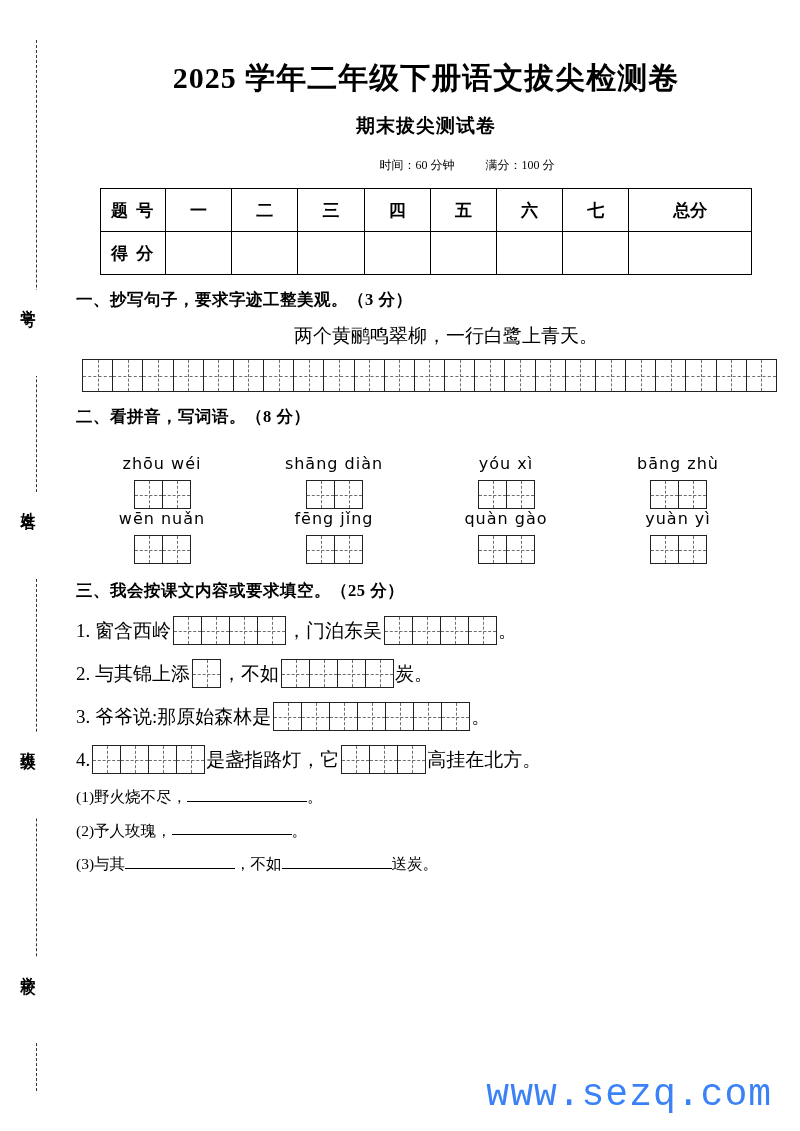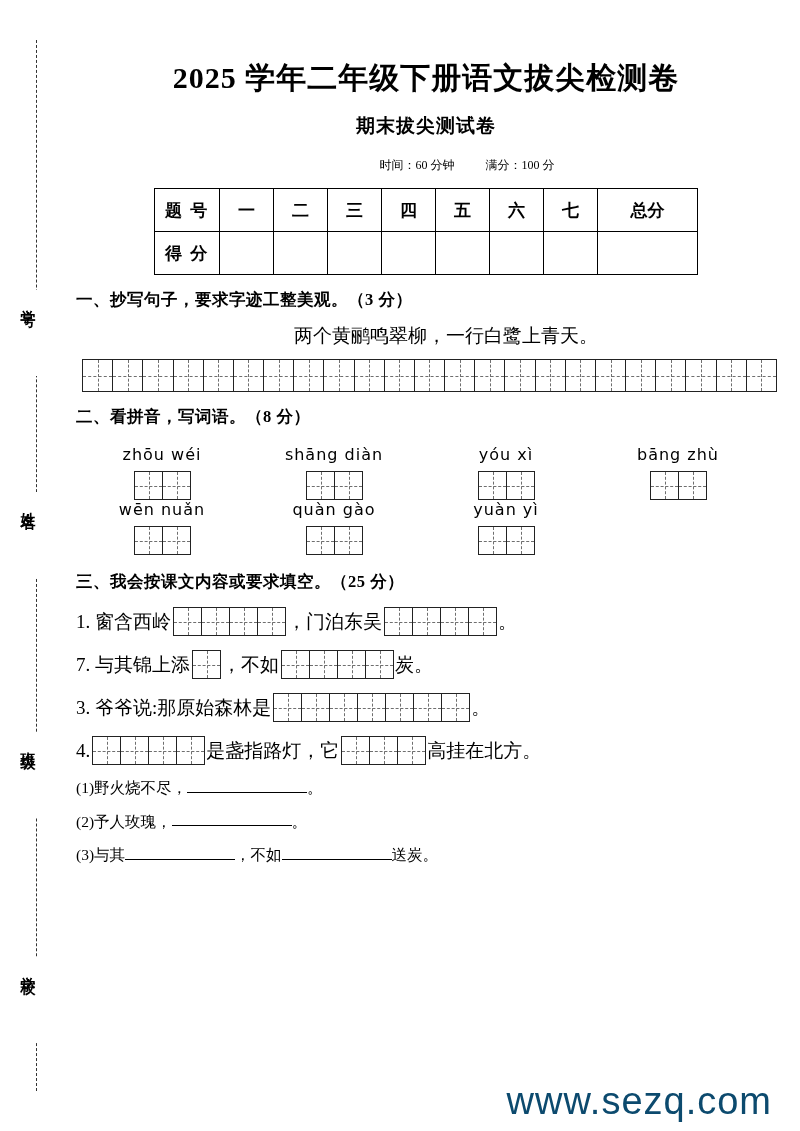--- a/index.html
+++ b/index.html
@@ -41,21 +41,21 @@
   h2.subtitle{
     font-size:19px;text-align:center;margin:14px 0 0 0;font-weight:700;
     letter-spacing:1px;
   }
   .meta{
     margin-top:18px;text-align:center;font-size:12px;padding-left:110px;
   }
   .meta span{margin-right:28px;}
 
   table.scoretable{
-    border-collapse:collapse;margin:14px auto 0 auto;width:544px;padding-left:32px;
+    border-collapse:collapse;margin:14px auto 0 auto;width:652px;padding-left:32px;
   }
   table.scoretable td{
     border:1px solid #000;height:40px;text-align:center;font-size:17px;
     font-weight:700;
   }
   table.scoretable td.head{width:62px;letter-spacing:2px;}
 
   .sec-title{
     font-size:16.5px;font-weight:700;margin:14px 0 0 0;letter-spacing:.5px;
   }
@@ -73,43 +73,43 @@
     content:"";position:absolute;pointer-events:none;
   }
   .tzg:before{
     left:0;right:0;top:50%;border-top:1px dashed #6f6f6f;
   }
   .tzg:after{
     top:0;bottom:0;left:50%;border-left:1px dashed #6f6f6f;
   }
   .tzg.big{width:33px;height:33px;}
 
-  .pinyin-block{margin-top:17px;}
+  .pinyin-block{margin-top:26px;}
   .pinyin-row{display:flex;justify-content:flex-start;}
   .py-item{width:172px;}
   .py-text{
     font-size:16px;text-align:center;letter-spacing:1px;height:22px;
     font-family:"DejaVu Sans", sans-serif;
   }
   .py-grid{display:flex;justify-content:center;margin-top:4px;}
 
   .q-line{display:flex;align-items:center;font-size:19px;margin-top:14px;}
   .q-line .txt{white-space:nowrap;}
   .q-line .grid{display:flex;margin:0 2px;}
 
   .blank{
     display:inline-block;border-bottom:1px solid #000;height:1em;
   }
 
   .sub-q{font-size:15.5px;margin-top:11px;}
 
   .watermark{
-    position:absolute;right:28px;bottom:8px;
-    font-size:38px;color:#0c4a6e;
-    font-family:Liberation Sans, sans-serif;
+    position:absolute;right:28px;bottom:15px;
+    font-size:38px;color:#3b82f6;
+    font-family:Liberation Mono, monospace;
     letter-spacing:1px;
     font-weight:400;
   }
 </style>
 </head>
 <body>
 
 <div class="page">
 
   <div class="side-dash"></div>
@@ -223,20 +223,27 @@
         </div>
         <div class="pinyin-row">
           <div class="py-item">
             <div class="py-text">wēn nuǎn</div>
             <div class="py-grid">
               <div class="tzg"></div>
               <div class="tzg"></div>
             </div>
           </div>
           <div class="py-item">
+            <div class="py-text">fēng jǐng</div>
+            <div class="py-grid">
+              <div class="tzg"></div>
+              <div class="tzg"></div>
+            </div>
+          </div>
+          <div class="py-item">
             <div class="py-text">quàn gào</div>
             <div class="py-grid">
               <div class="tzg"></div>
               <div class="tzg"></div>
             </div>
           </div>
           <div class="py-item">
             <div class="py-text">yuàn  yì</div>
             <div class="py-grid">
               <div class="tzg"></div>
@@ -259,21 +266,21 @@
           <span class="txt">，门泊东吴</span>
           <span class="grid">
             <div class="tzg"></div>
             <div class="tzg"></div>
             <div class="tzg"></div>
             <div class="tzg"></div>
           </span>
           <span class="txt">。</span>
         </div>
         <div class="q-line">
-          <span class="txt">7. 与其锦上添</span>
+          <span class="txt">2. 与其锦上添</span>
           <span class="grid">
             <div class="tzg"></div>
           </span>
           <span class="txt">，不如</span>
           <span class="grid">
             <div class="tzg"></div>
             <div class="tzg"></div>
             <div class="tzg"></div>
             <div class="tzg"></div>
           </span>

